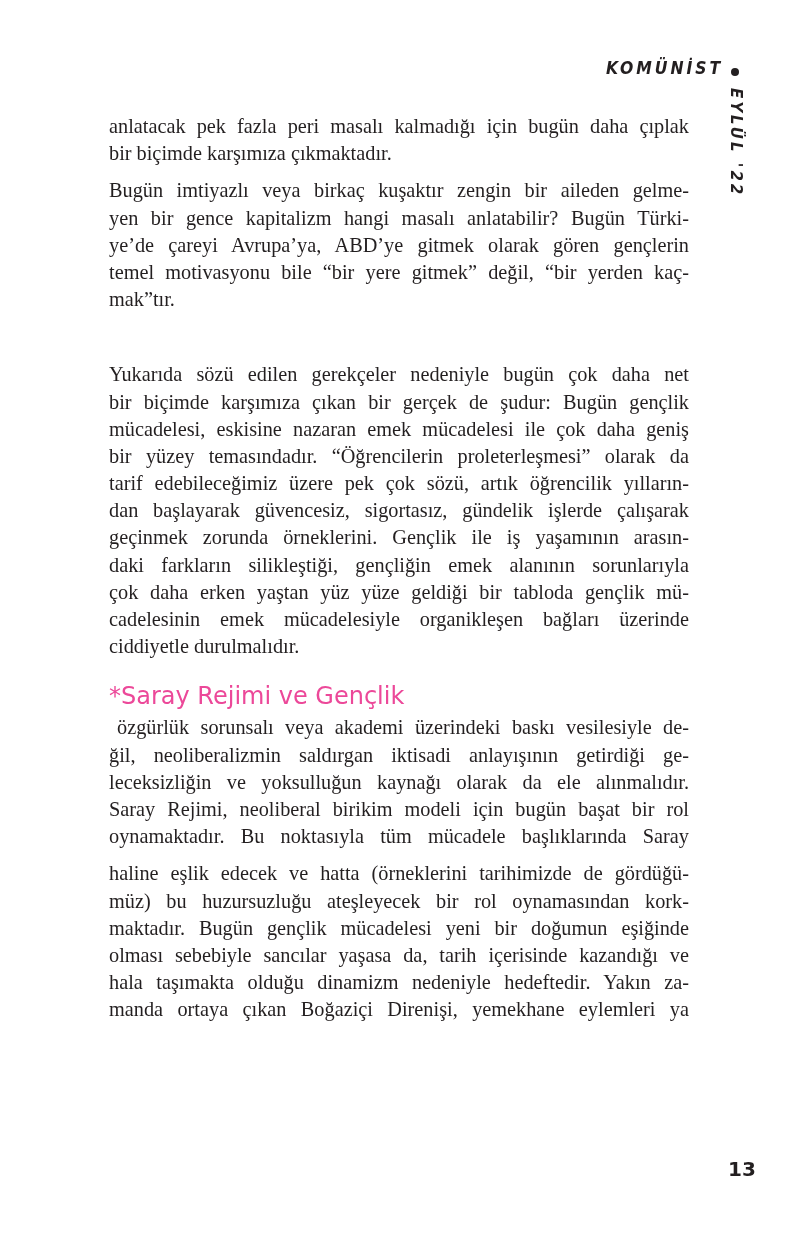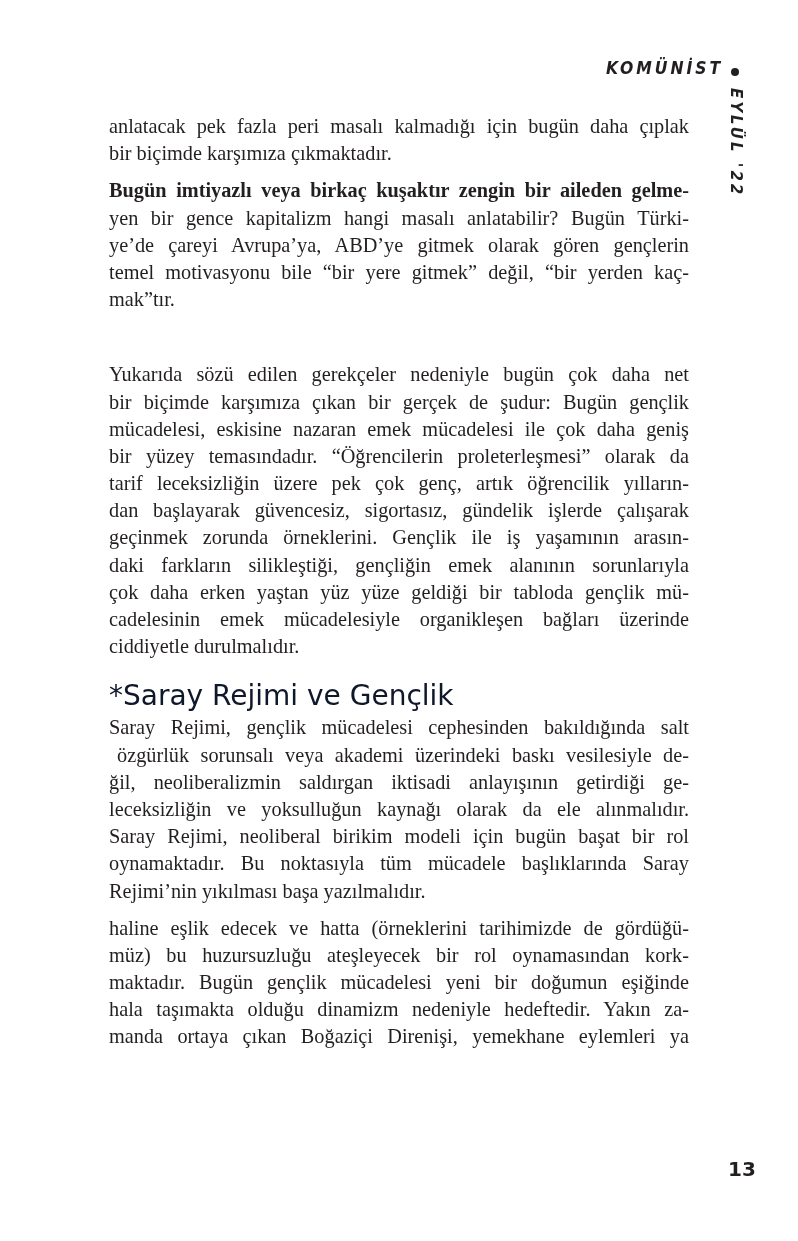--- a/index.html
+++ b/index.html
@@ -68,25 +68,25 @@
     text-align: justify;
     text-align-last: justify;
     white-space: nowrap;
     overflow: visible;
   }
   .line.last {
     text-align-last: left;
   }
   .section-heading {
     font-family: "DejaVu Sans", sans-serif;
-    font-size: 28px;
+    font-size: 24px;
     font-weight: normal;
     line-height: 28px;
     margin: 22px 0 4px 0;
-    color: #0f172a;
+    color: #ec4899;
   }
   .page-number {
     position: absolute;
     left: 728px;
     top: 1157px;
     font-family: "DejaVu Sans", sans-serif;
     font-weight: bold;
     font-size: 20px;
     color: #231f20;
   }
@@ -101,57 +101,56 @@
   <div class="header-issue">EYLÜL '22</div>
 
   <div class="content">
 
     <div class="para">
       <div class="line" style="white-space: nowrap; display: block;"><span style="word-spacing: 0px;">anlatacak pek fazla peri masalı kalmadığı için bugün daha çıplak</span></div>
       <div class="line last">bir biçimde karşımıza çıkmaktadır.</div>
     </div>
 
     <div class="para">
-      <div class="line" style="white-space: nowrap; display: block;"><span style="word-spacing: 0px; font-weight: bold;">Bugün imtiyazlı veya birkaç kuşaktır zengin bir aileden gelme-</span></div>
+      <div class="line" style="white-space: nowrap; display: block;"><span style="word-spacing: 0px;">Bugün imtiyazlı veya birkaç kuşaktır zengin bir aileden gelme-</span></div>
       <div class="line" style="white-space: nowrap; display: block;"><span style="word-spacing: 0px;">yen bir gence kapitalizm hangi masalı anlatabilir? Bugün Türki-</span></div>
       <div class="line" style="white-space: nowrap; display: block;"><span style="word-spacing: 0px;">ye’de çareyi Avrupa’ya, ABD’ye gitmek olarak gören gençlerin</span></div>
       <div class="line" style="white-space: nowrap; display: block;"><span style="word-spacing: 0px;">temel motivasyonu bile “bir yere gitmek” değil, “bir yerden kaç-</span></div>
       <div class="line last">mak”tır.</div>
     </div>
 
     <div class="para">
       <div class="line" style="white-space: nowrap; display: block; margin-top: 48px;"><span style="word-spacing: 0px;">Yukarıda sözü edilen gerekçeler nedeniyle bugün çok daha net</span></div>
       <div class="line" style="white-space: nowrap; display: block;"><span style="word-spacing: 0px; margin-top: 8px;">bir biçimde karşımıza çıkan bir gerçek de şudur: Bugün gençlik</span></div>
       <div class="line" style="white-space: nowrap; display: block;"><span style="word-spacing: 0px;">mücadelesi, eskisine nazaran emek mücadelesi ile çok daha geniş</span></div>
       <div class="line" style="white-space: nowrap; display: block;"><span style="word-spacing: 0px;">bir yüzey temasındadır. “Öğrencilerin proleterleşmesi” olarak da</span></div>
-      <div class="line" style="white-space: nowrap; display: block;"><span style="word-spacing: 0px;">tarif leceksizliğin üzere pek çok genç, artık öğrencilik yılların-</span></div>
+      <div class="line" style="white-space: nowrap; display: block;"><span style="word-spacing: 0px;">tarif edebileceğimiz üzere pek çok sözü, artık öğrencilik yılların-</span></div>
       <div class="line" style="white-space: nowrap; display: block;"><span style="word-spacing: 0px;">dan başlayarak güvencesiz, sigortasız, gündelik işlerde çalışarak</span></div>
       <div class="line" style="white-space: nowrap; display: block;"><span style="word-spacing: 0px;">geçinmek zorunda örneklerini. Gençlik ile iş yaşamının arasın-</span></div>
       <div class="line" style="white-space: nowrap; display: block;"><span style="word-spacing: 0px;">daki farkların silikleştiği, gençliğin emek alanının sorunlarıyla</span></div>
       <div class="line" style="white-space: nowrap; display: block;"><span style="word-spacing: 0px;">çok daha erken yaştan yüz yüze geldiği bir tabloda gençlik mü-</span></div>
       <div class="line" style="white-space: nowrap; display: block;"><span style="word-spacing: 0px;">cadelesinin emek mücadelesiyle organikleşen bağları üzerinde</span></div>
       <div class="line last">ciddiyetle durulmalıdır.</div>
     </div>
 
     <div class="section-heading">*Saray Rejimi ve Gençlik</div>
 
     <div class="para">
-      <div class="line" style="white-space: nowrap; display: block;"><span style="word-spacing: 0px;">Saray Rejimi, gençlik mücadelesi cephesinden bakıldığında salt</span></div>
       <div class="line" style="white-space: nowrap; display: block; margin-left: 8px;"><span style="word-spacing: 0px;">özgürlük sorunsalı veya akademi üzerindeki baskı vesilesiyle de-</span></div>
       <div class="line" style="white-space: nowrap; display: block;"><span style="word-spacing: 0px;">ğil, neoliberalizmin saldırgan iktisadi anlayışının getirdiği ge-</span></div>
       <div class="line" style="white-space: nowrap; display: block;"><span style="word-spacing: 0px;">leceksizliğin ve yoksulluğun kaynağı olarak da ele alınmalıdır.</span></div>
       <div class="line" style="white-space: nowrap; display: block;"><span style="word-spacing: 0px;">Saray Rejimi, neoliberal birikim modeli için bugün başat bir rol</span></div>
       <div class="line" style="white-space: nowrap; display: block;"><span style="word-spacing: 0px;">oynamaktadır. Bu noktasıyla tüm mücadele başlıklarında Saray</span></div>
-      <div class="line last">Rejimi’nin yıkılması başa yazılmalıdır.</div>
     </div>
 
     <div class="para">
       <div class="line" style="white-space: nowrap; display: block;"><span style="word-spacing: 0px;">haline eşlik edecek ve hatta (örneklerini tarihimizde de gördüğü-</span></div>
       <div class="line" style="white-space: nowrap; display: block;"><span style="word-spacing: 0px;">müz) bu huzursuzluğu ateşleyecek bir rol oynamasından kork-</span></div>
       <div class="line" style="white-space: nowrap; display: block;"><span style="word-spacing: 0px;">maktadır. Bugün gençlik mücadelesi yeni bir doğumun eşiğinde</span></div>
+      <div class="line" style="white-space: nowrap; display: block;"><span style="word-spacing: 0px;">olması sebebiyle sancılar yaşasa da, tarih içerisinde kazandığı ve</span></div>
       <div class="line" style="white-space: nowrap; display: block;"><span style="word-spacing: 0px;">hala taşımakta olduğu dinamizm nedeniyle hedeftedir. Yakın za-</span></div>
       <div class="line" style="white-space: nowrap; display: block;"><span style="word-spacing: 0px;">manda ortaya çıkan Boğaziçi Direnişi, yemekhane eylemleri ya</span></div>
     </div>
 
   </div>
 
   <div class="page-number">13</div>
 
 </div>
 

